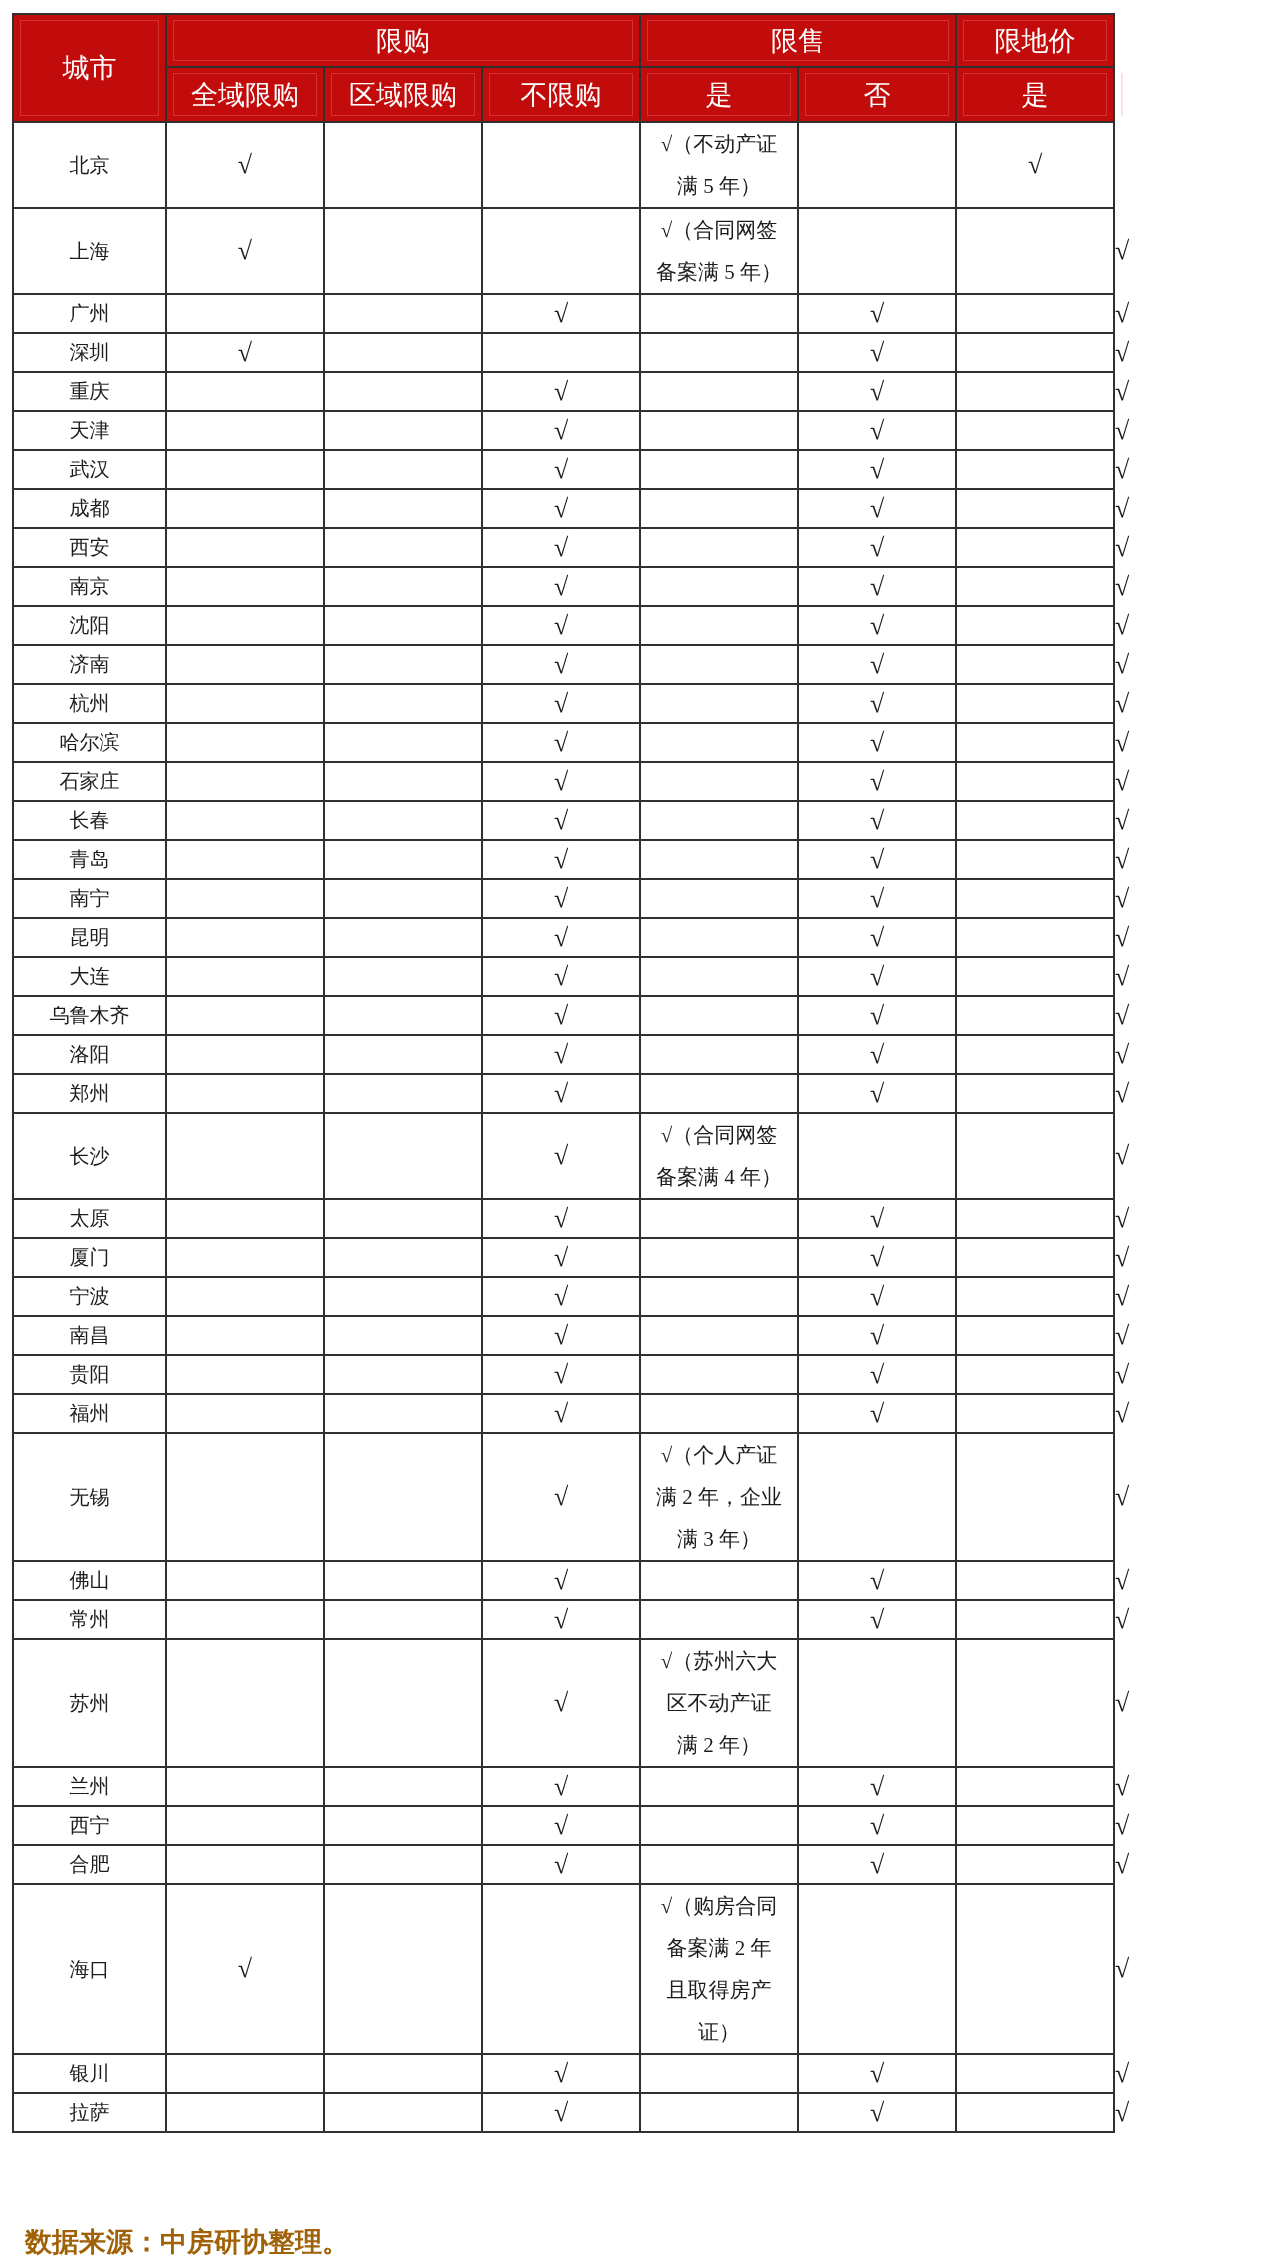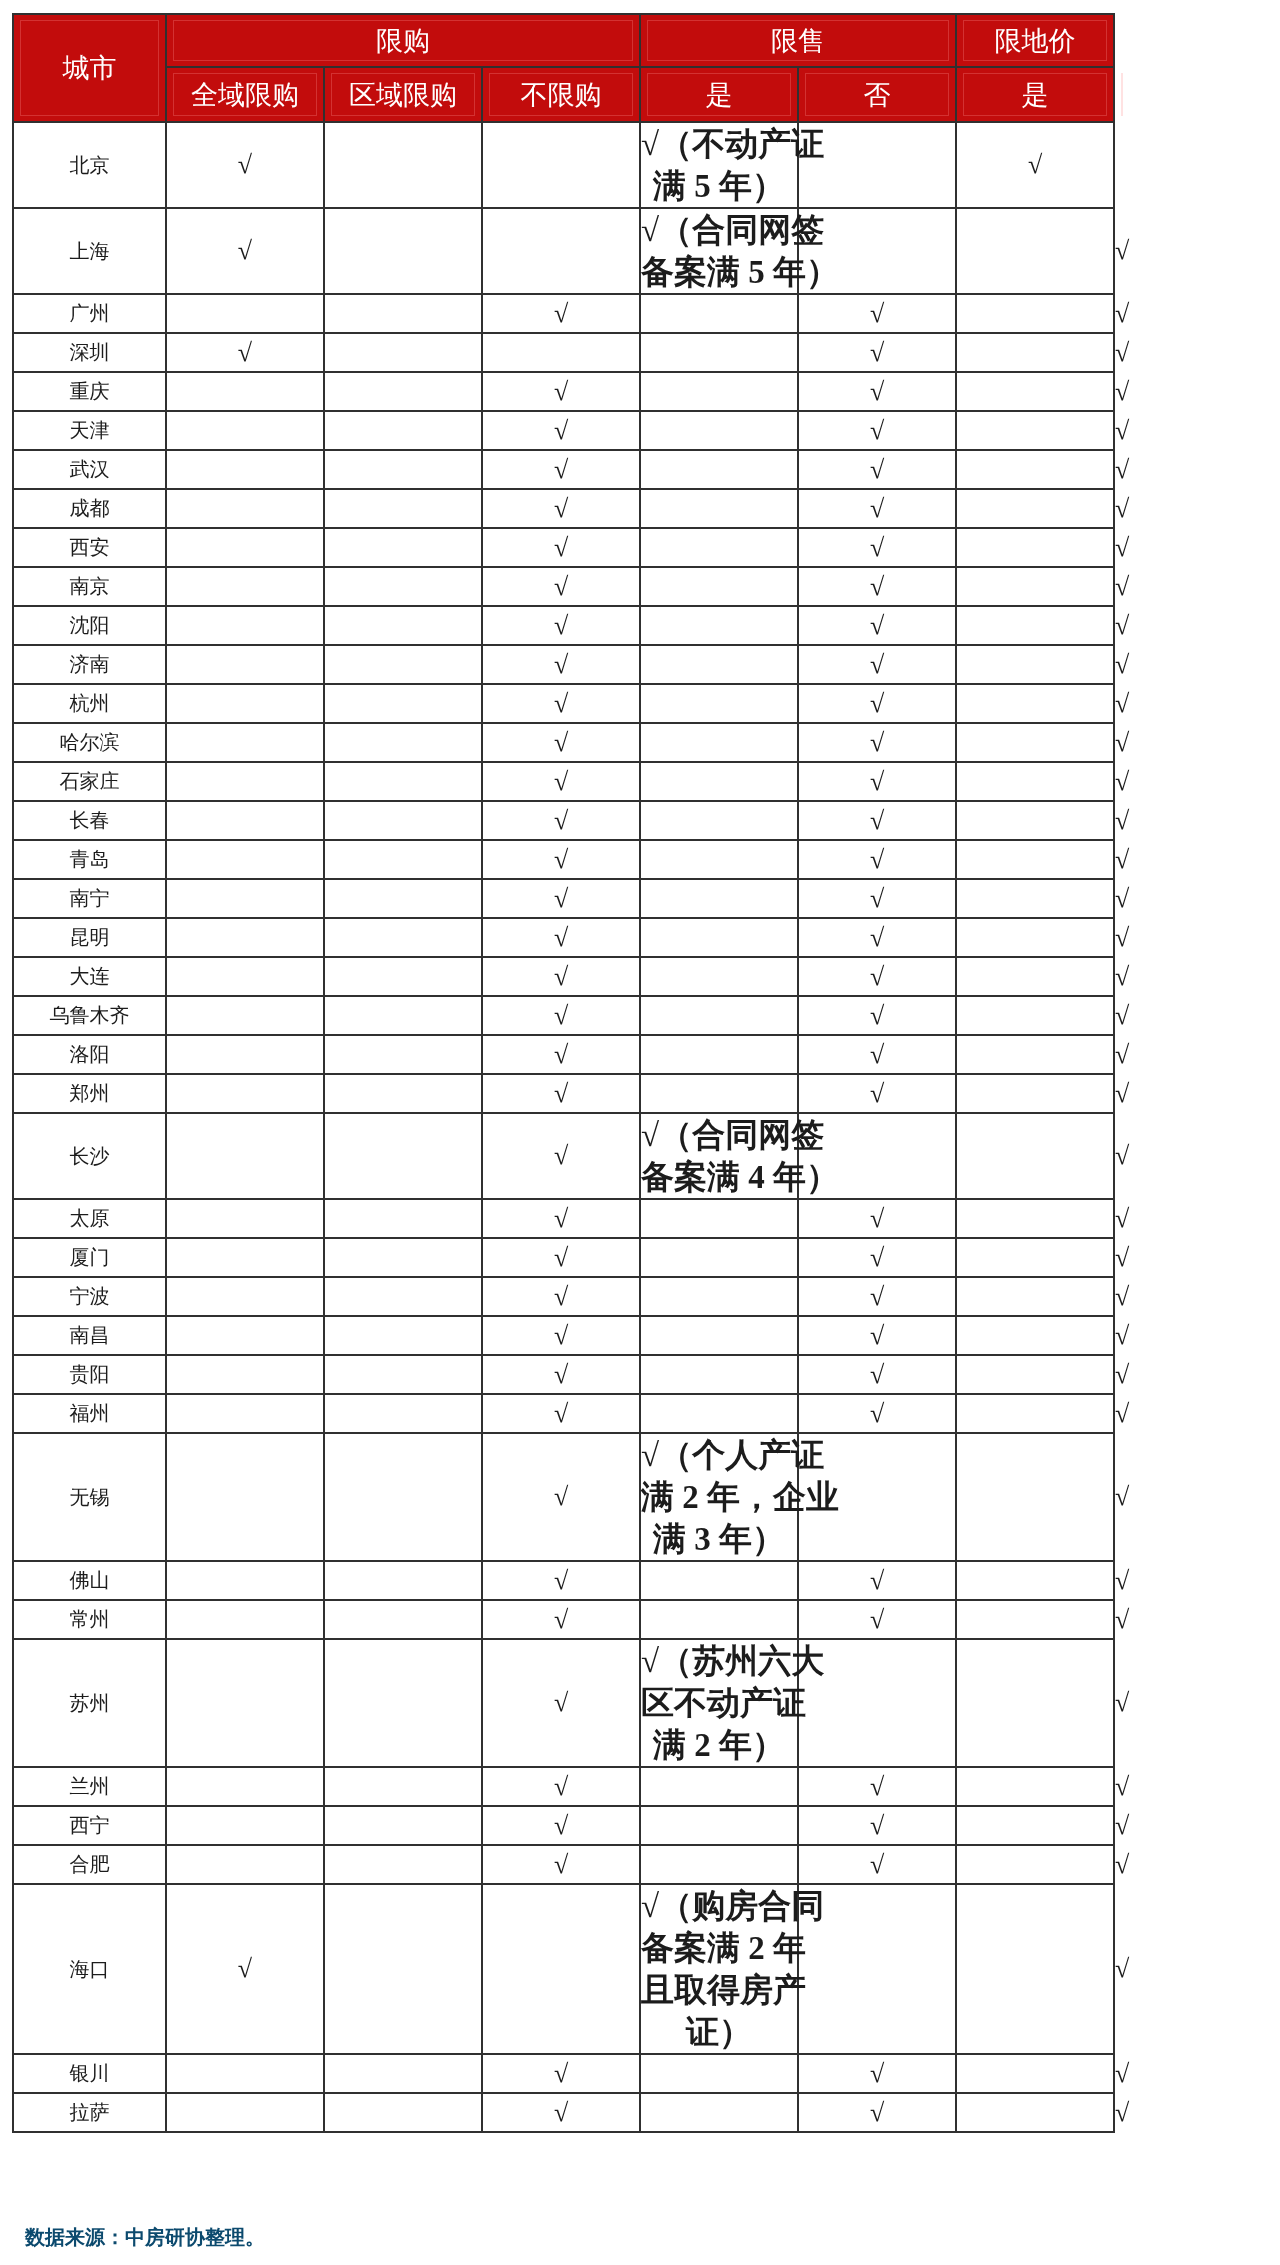--- a/index.html
+++ b/index.html
@@ -28,29 +28,29 @@
     content:"";position:absolute;left:6px;right:6px;top:5px;bottom:5px;
     border:1px solid rgba(255,150,150,0.28);pointer-events:none;
   }
   thead tr.r1 th{height:51px;}
   thead tr.r2 th{height:53px;font-family:Liberation Mono, monospace;}
   tbody td{
     text-align:center;vertical-align:middle;
     font-size:26px;color:var(--body-text);background:#ffffff;
   }
   tbody td.city{font-size:20px;}
-  .note-line{line-height:42px;white-space:nowrap;font-size:33px;font-weight:bold;}
+  .note-line{line-height:42px;white-space:nowrap;font-size:21px;}
   tr.rh1{height:39px;}
   tr.rh2{height:84px;}
   tr.rh3{height:126px;}
   tr.rh4{height:168px;}
   .source-note{
     position:absolute;left:25px;top:2224px;
     font-family:"Liberation Sans", sans-serif;font-weight:bold;
-    font-size:20px;color:#0c4a6e;
+    font-size:27px;color:#a16207;
   }
 </style>
 </head>
 <body>
 
 <div class="page">
   <table class="policy">
     <colgroup>
       <col style="width:153px">
       <col style="width:158px">

